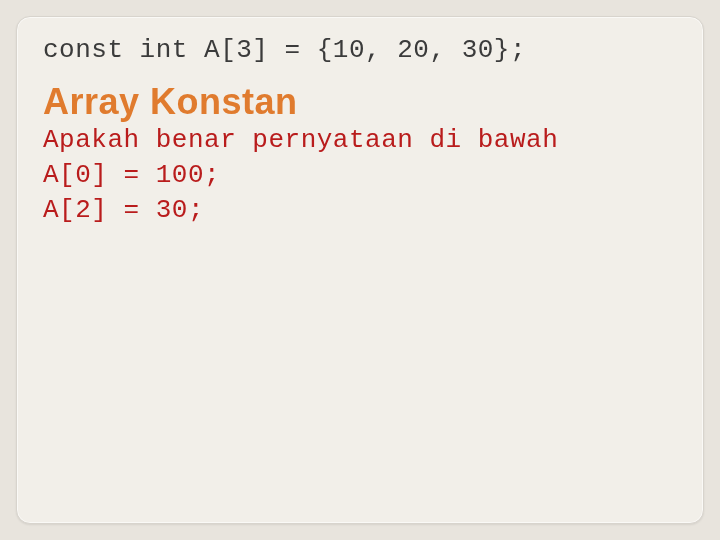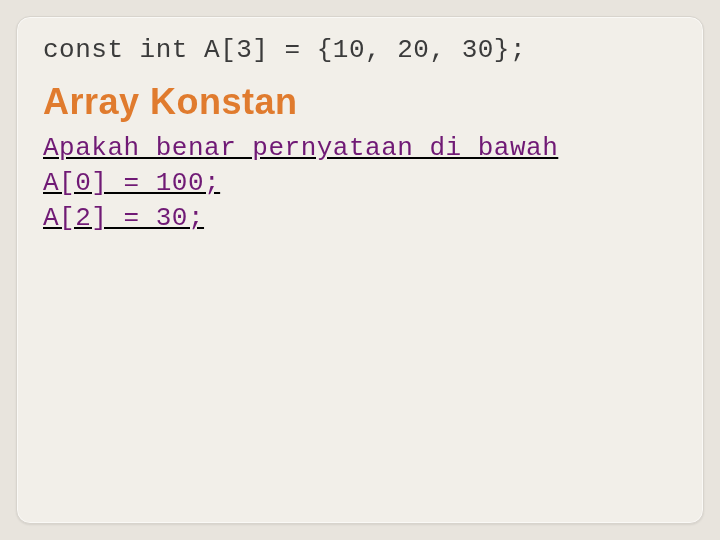--- a/index.html
+++ b/index.html
@@ -13,21 +13,20 @@
     position: absolute;
     top: 16px;
     left: 16px;
     right: 16px;
     bottom: 16px;
     background: #f2efe9;
     border: 1px solid #d8d4cd;
     border-radius: 14px;
     box-shadow: inset 0 0 0 1px rgba(255,255,255,0.6), 0 1px 2px rgba(0,0,0,0.08);
     padding: 18px 26px 26px 26px;
-    text-decoration: underline;
   }
   .top-area {
     position: relative;
     height: 56px;
   }
   .code-decl {
     position: absolute;
     top: 0;
     left: 0;
     font-family: 'Courier New', Courier, monospace;
@@ -41,24 +40,24 @@
     top: 12px;
     left: 0;
     font-family: Verdana, Geneva, sans-serif;
     font-size: 36px;
     font-weight: 700;
     color: #e07b2e;
     letter-spacing: 0.5px;
     margin-top: 34px;
   }
   .body-text {
-    margin-top: 40px;
+    margin-top: 32px;
     font-family: 'Courier New', Courier, monospace;
     font-size: 26px;
-    color: #701a75;
+    color: #b91c1c;
     line-height: 1.35;
     letter-spacing: 0.5px;
     white-space: pre;
   }
 </style>
 </head>
 <body>
 
 <div class="frame">
 

